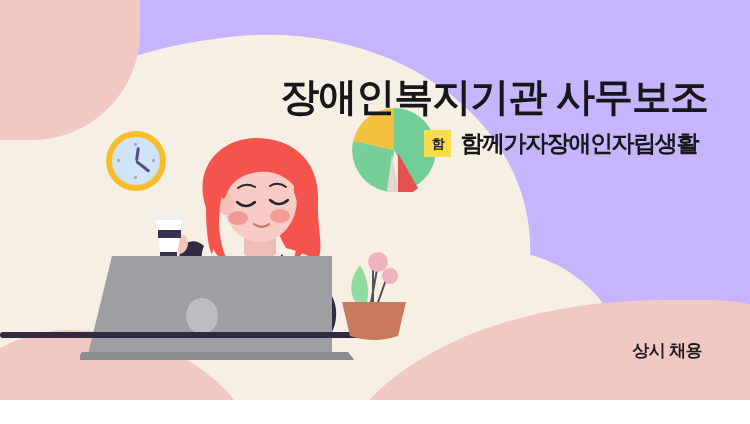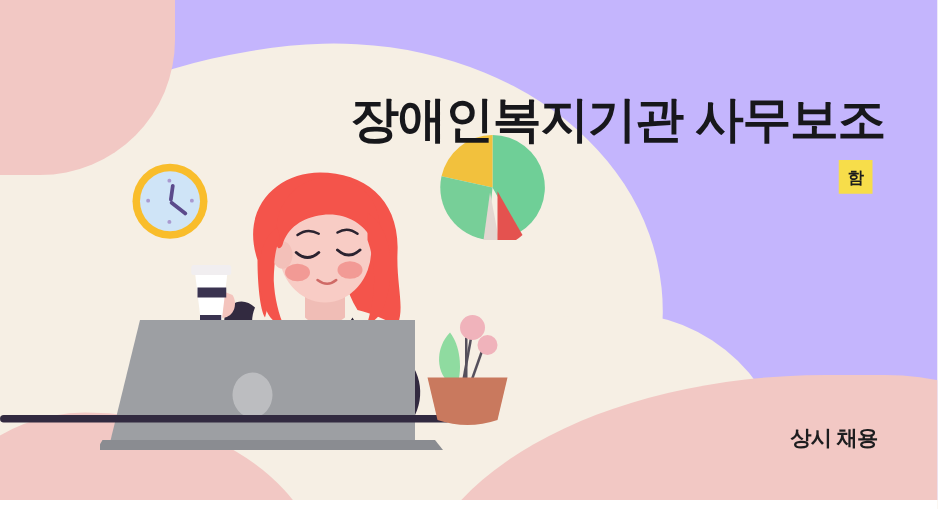--- a/index.html
+++ b/index.html
@@ -280,17 +280,18 @@
     <path d="M47 60 L47 22" stroke="#55505c" stroke-width="2"></path>
     <circle cx="52" cy="14" r="10" fill="#f0b3bb"></circle>
     <circle cx="64" cy="28" r="8" fill="#f0b3bb"></circle>
     <path d="M16 54 L80 54 L72 88 Q48 96 24 88 Z" fill="#c9795e"></path>
   </svg>
 
   <div id="title">장애인복지기관 사무보조</div>
 
   <div id="subtitle-row">
     <div id="org-badge">함</div>
+    <div id="org-name">함께가자장애인자립생활</div>
   </div>
 
   <div id="hiring-status">상시 채용</div>
 
 </div>
 
 </body></html>

